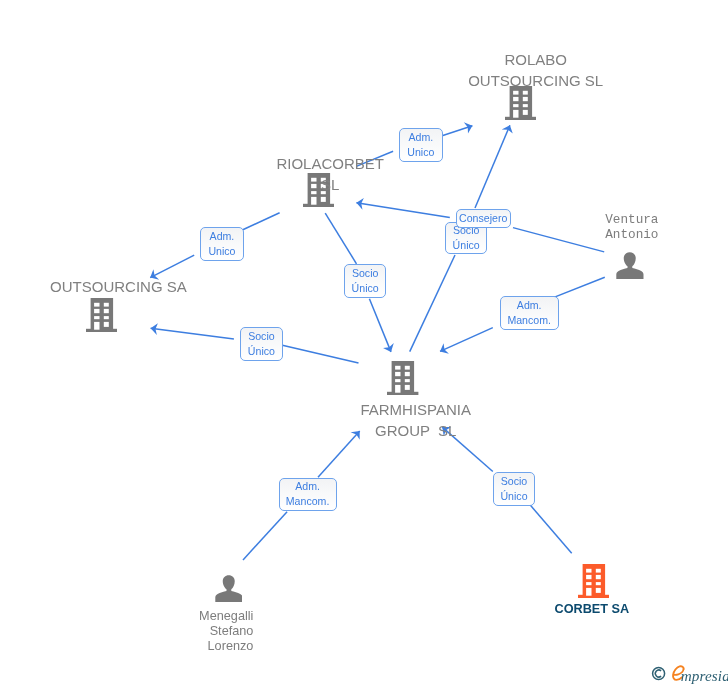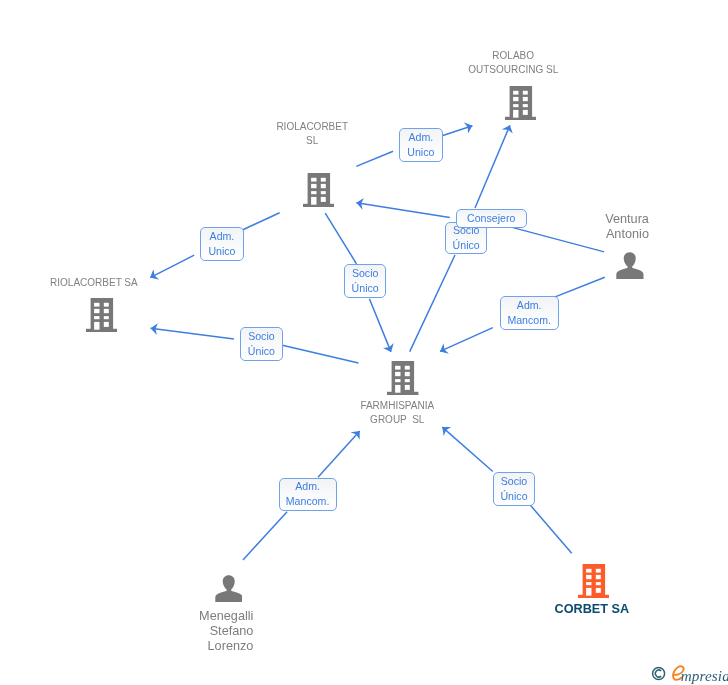--- a/index.html
+++ b/index.html
@@ -2,24 +2,24 @@
 <html><head>
 <meta charset="utf-8">
 <title>Empresia relationship graph</title>
 <style>
   html,body{margin:0;padding:0;}
   body{width:728px;height:685px;background:#ffffff;
        font-family:"Liberation Sans",sans-serif;overflow:hidden;position:relative;}
   #stage{position:absolute;left:0;top:0;width:728px;height:685px;}
   svg#edges{position:absolute;left:0;top:0;width:728px;height:685px;overflow:visible;}
   .icon{position:absolute;}
-  .nlabel{position:absolute;color:#808080;font-size:10px;line-height:14px;
+  .nlabel{position:absolute;color:#808080;font-size:15px;line-height:21px;
           white-space:pre;text-align:center;transform:translateZ(0);}
   .nlabel.person{font-size:12.7px;line-height:15.2px;color:#7d7d7d;text-align:right;}
-  .nlabel.left{text-align:right;}
+  .nlabel.left{text-align:right;font-family:Liberation Mono, monospace;}
   .nlabel.accent{color:#0c4a6e;font-weight:600;font-size:12.7px;line-height:15.2px;}
   .elabel{position:absolute;box-sizing:border-box;
           border:1.4px solid #6ea3ec;border-radius:5px;
           background:linear-gradient(180deg,#f2f3f5 0%,#f8f9fa 45%,#ffffff 100%);
           color:#3d7ee0;font-size:10.6px;line-height:15px;text-align:center;
           transform:translateZ(0);
           display:flex;flex-direction:column;align-items:center;justify-content:center;margin-left:6px;}
   .elabel i{font-style:normal;display:block;}
   #logo{position:absolute;left:646px;top:662px;}
 </style>
@@ -89,37 +89,37 @@
             <rect x="8.1" y="4.8" width="5.4" height="3.8"></rect>
             <rect x="17.8" y="4.8" width="5.0" height="3.8"></rect>
             <rect x="8.1" y="10.9" width="5.4" height="4.3"></rect>
             <rect x="17.8" y="10.9" width="5.0" height="4.3"></rect>
             <rect x="8.1" y="18.1" width="5.4" height="3.1"></rect>
             <rect x="17.8" y="18.1" width="5.0" height="3.1"></rect>
             <rect x="8.1" y="23.9" width="5.4" height="7.8"></rect>
             <rect x="17.8" y="23.9" width="5.0" height="5.0"></rect>
           </g>
         </svg></div>
-      <div class="nlabel" style="left: 276.4px; top: 120px;">RIOLACORBET
+      <div class="nlabel" style="left: 276.4px; top: 153px;">RIOLACORBET
 SL</div>
       <div class="icon" style="left: 85.9px; top: 297.5px;"><svg width="31.5" height="34.1" viewBox="0 0 31.5 34.1">
           <path fill="#787878" d="M4.6 0 H27.1 V31.2 H4.6 Z"></path>
           <rect x="0" y="30.8" width="31.4" height="3.2" fill="#787878"></rect>
           <g fill="#ffffff">
             <rect x="8.1" y="4.8" width="5.4" height="3.8"></rect>
             <rect x="17.8" y="4.8" width="5.0" height="3.8"></rect>
             <rect x="8.1" y="10.9" width="5.4" height="4.3"></rect>
             <rect x="17.8" y="10.9" width="5.0" height="4.3"></rect>
             <rect x="8.1" y="18.1" width="5.4" height="3.1"></rect>
             <rect x="17.8" y="18.1" width="5.0" height="3.1"></rect>
             <rect x="8.1" y="23.9" width="5.4" height="7.8"></rect>
             <rect x="17.8" y="23.9" width="5.0" height="5.0"></rect>
           </g>
         </svg></div>
-      <div class="nlabel" style="left: 50.1px; top: 275.6px;">RIOLACORBET SA</div>
+      <div class="nlabel" style="left: 50.1px; top: 275.6px;">OUTSOURCING SA</div>
       <div class="icon" style="left: 387.4px; top: 361.1px;"><svg width="31.5" height="34.1" viewBox="0 0 31.5 34.1">
           <path fill="#787878" d="M4.6 0 H27.1 V31.2 H4.6 Z"></path>
           <rect x="0" y="30.8" width="31.4" height="3.2" fill="#787878"></rect>
           <g fill="#ffffff">
             <rect x="8.1" y="4.8" width="5.4" height="3.8"></rect>
             <rect x="17.8" y="4.8" width="5.0" height="3.8"></rect>
             <rect x="8.1" y="10.9" width="5.4" height="4.3"></rect>
             <rect x="17.8" y="10.9" width="5.0" height="4.3"></rect>
             <rect x="8.1" y="18.1" width="5.4" height="3.1"></rect>
             <rect x="17.8" y="18.1" width="5.0" height="3.1"></rect>
@@ -158,21 +158,21 @@
     </div>
   <div id="elabels">
       <div class="elabel" style="left: 392.7px; top: 128.2px; width: 44.4px; height: 34.1px;">
         <i>Adm.</i>
         <i>Unico</i>
       </div>
       <div class="elabel" style="left: 194.1px; top: 227px; width: 43.7px; height: 33.9px;">
         <i>Adm.</i>
         <i>Unico</i>
       </div>
-      <div class="elabel" style="left: 449.7px; top: 209px; width: 71px; height: 19px; z-index: 2;">
+      <div class="elabel" style="left: 449.7px; top: 209px; width: 55px; height: 19px; z-index: 2;">
         <i>Consejero</i>
       </div>
       <div class="elabel" style="left: 439px; top: 221.6px; width: 42.3px; height: 32.8px;">
         <i>Socio</i>
         <i>Único</i>
       </div>
       <div class="elabel" style="left: 337.8px; top: 263.5px; width: 42.7px; height: 34.1px;">
         <i>Socio</i>
         <i>Único</i>
       </div>

